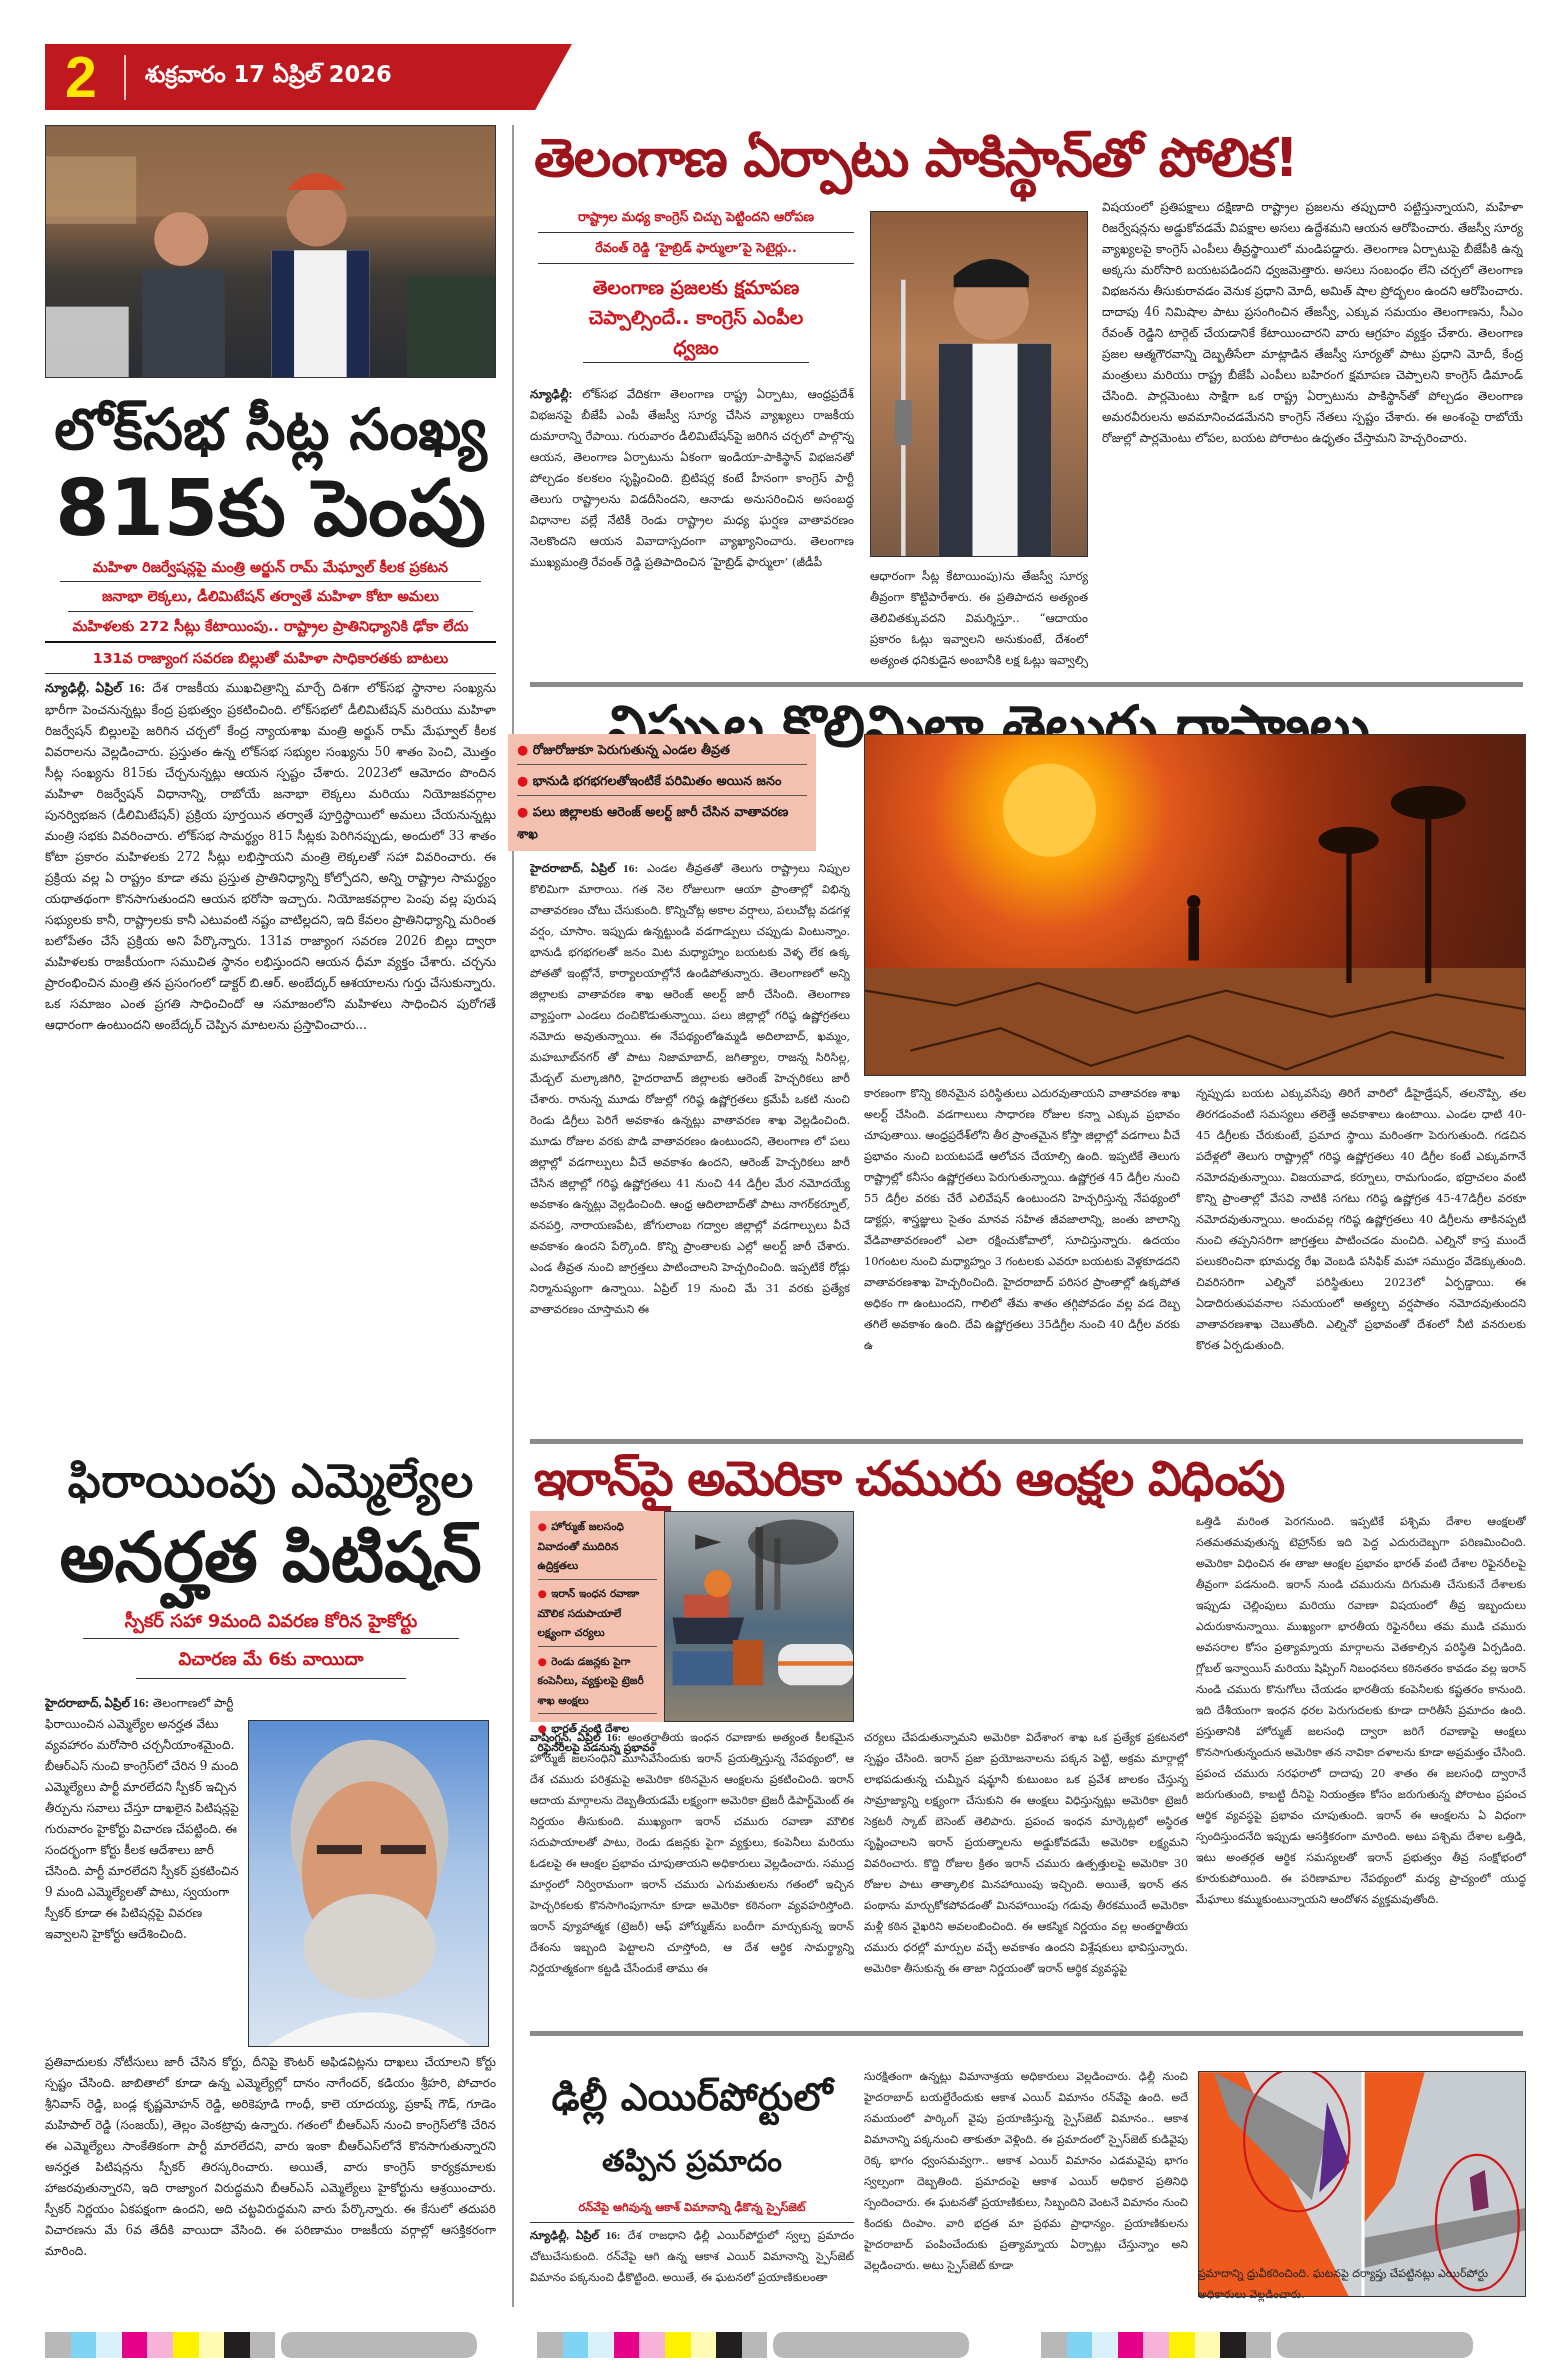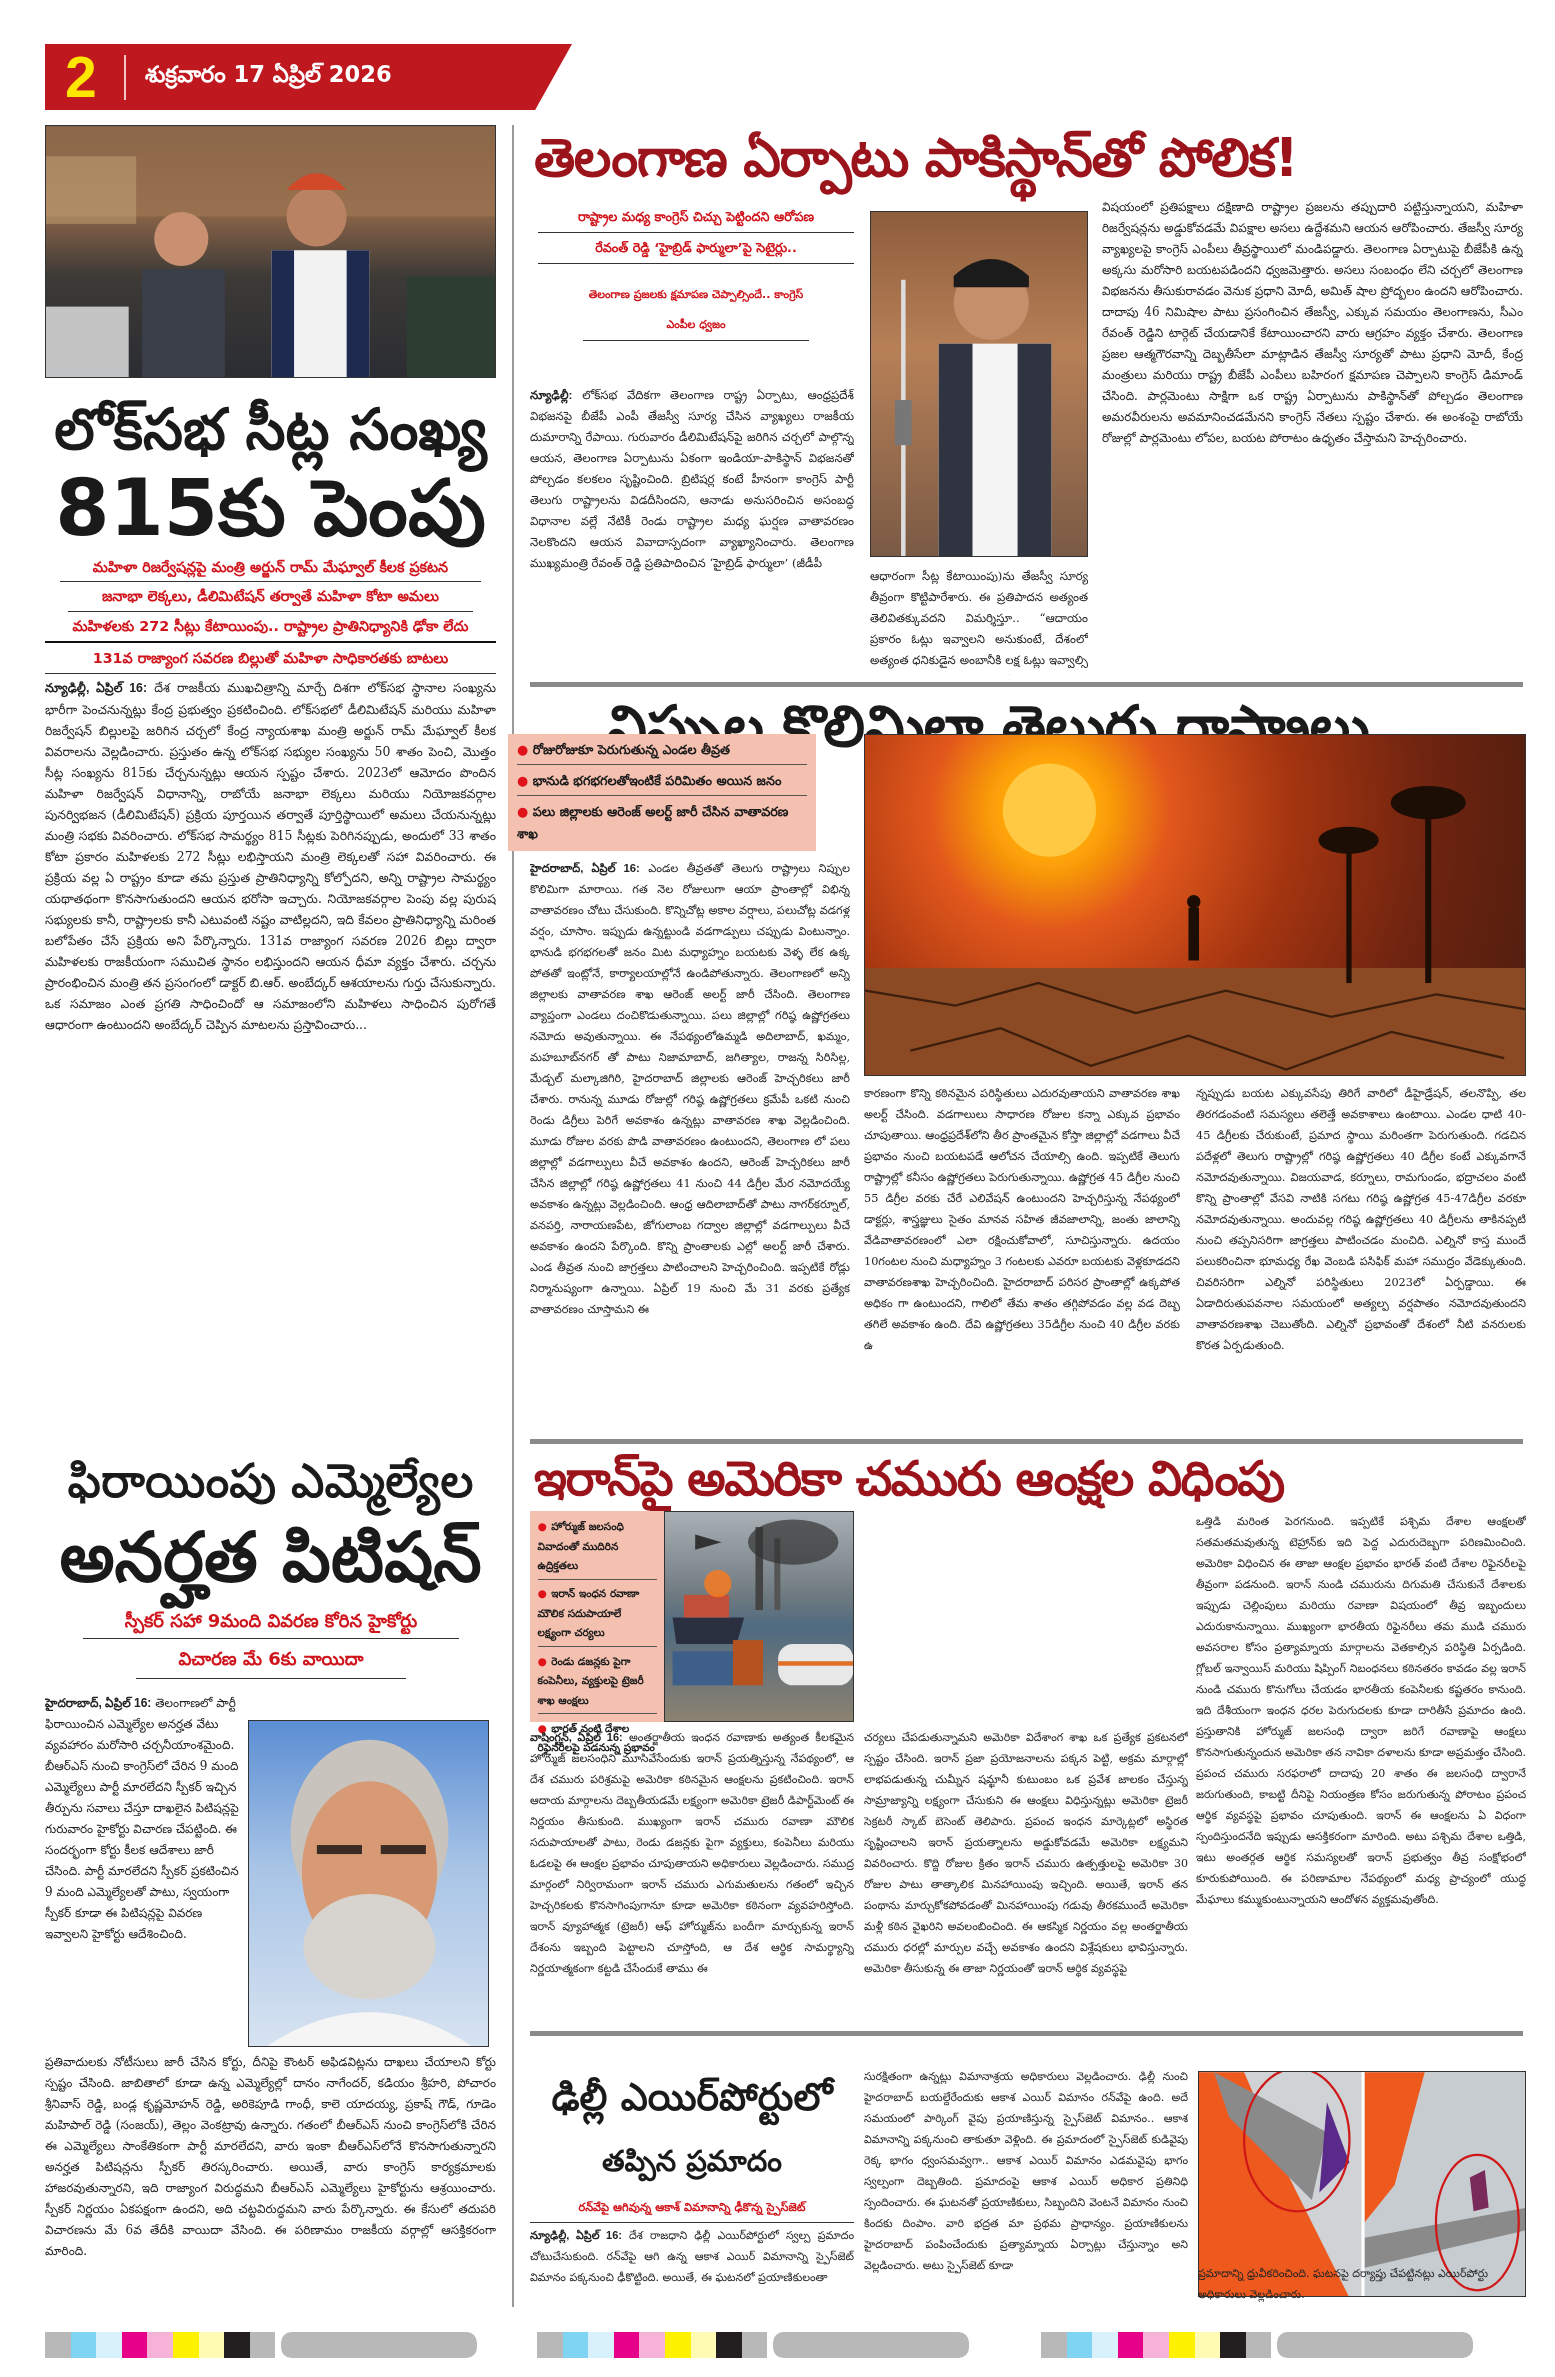--- a/index.html
+++ b/index.html
@@ -18,21 +18,21 @@
             clip-path: polygon(7% 0, 100% 0, 100% 100%, 0 100%); display: flex; align-items: center; justify-content: center; z-index: 0; }
   .mh-logo { color: #273c9c; font-size: 41px; font-weight: bold; margin-left: 30px; }
   .mh-right { position: absolute; left: 1219px; width: 229px; height: 66px; background: #c0181f;
               display: flex; align-items: center; justify-content: center; }
   .mh-url { color: #fff; font-family: "Liberation Sans", sans-serif; font-size: 16px; }
   .mh-left { z-index: 2; }
 
   .abs { position: absolute; }
   .photo { position: absolute; overflow: hidden; border: 0.8px solid #333; }
   .body-text { font-family: "DejaVu Serif", serif; font-size: 12.8px; line-height: 22px; text-align: justify; color: #222; }
-  .dateline { font-weight: bold; font-family: Liberation Sans, sans-serif; }
+  .dateline { font-weight: bold; font-family: Liberation Serif, serif; }
   .redsub { color: #d0141b; font-weight: bold; text-align: center; }
   .grey-rule { position: absolute; height: 4.5px; background: #8a8a8a; }
   .vline { position: absolute; width: 1.5px; background: #999; }
   .hl-maroon { color: #9b141c; font-weight: bold; font-family: "DejaVu Sans", sans-serif; letter-spacing: -1.5px; }
   .hl-black { color: #1a1a1a; font-weight: bold; font-family: "DejaVu Sans", sans-serif; text-align: center; }
   .pinkbox { position: absolute; background: #f4c0b0; }
   .bullet { font-weight: bold; font-size: 16px; line-height: 30px; color: #1a1a1a; }
   .bullet .dot { color: #e0121a; margin-right: 4.5px; }
   .bullet-item { border-bottom: 1.1px solid #555; padding-bottom: 3px; margin-bottom: 4.5px; }
 
@@ -111,21 +111,21 @@
   <span>ప్రతివాదులకు నోటీసులు జారీ చేసిన కోర్టు, దీనిపై కౌంటర్ అఫిడవిట్లను దాఖలు చేయాలని కోర్టు స్పష్టం చేసింది. జాబితాలో కూడా ఉన్న ఎమ్మెల్యేల్లో దానం నాగేందర్, కడియం శ్రీహరి, పోచారం శ్రీనివాస్ రెడ్డి, బండ్ల కృష్ణమోహన్ రెడ్డి, అరికెపూడి గాంధీ, కాలె యాదయ్య, ప్రకాష్ గౌడ్, గూడెం మహిపాల్ రెడ్డి (సంజయ్), తెల్లం వెంకట్రావు ఉన్నారు. గతంలో బీఆర్‌ఎస్ నుంచి కాంగ్రెస్‌లోకి చేరిన ఈ ఎమ్మెల్యేలు సాంకేతికంగా పార్టీ మారలేదని, వారు ఇంకా బీఆర్‌ఎస్‌లోనే కొనసాగుతున్నారని అనర్హత పిటిషన్లను స్పీకర్ తిరస్కరించారు. అయితే, వారు కాంగ్రెస్‌ కార్యక్రమాలకు హాజరవుతున్నారని, ఇది రాజ్యాంగ విరుద్ధమని బీఆర్‌ఎస్ ఎమ్మెల్యేలు హైకోర్టును ఆశ్రయించారు. స్పీకర్ నిర్ణయం ఏకపక్షంగా ఉందని, అది చట్టవిరుద్ధమని వారు పేర్కొన్నారు. ఈ కేసులో తదుపరి విచారణను మే 6వ తేదీకి వాయిదా వేసింది. ఈ పరిణామం రాజకీయ వర్గాల్లో ఆసక్తికరంగా మారింది.</span>
 </div>
 
 <div class="vline" style="left:512px; top:125px; height:2182px;"></div>
 
 <div class="abs hl-maroon" style="left:534px; top:122px; width:978px; font-size:53px; line-height:72px;">తెలంగాణ ఏర్పాటు పాకిస్థాన్‌తో పోలిక!</div>
 
 <div class="abs" style="left:538px; top:202px; width:316px;">
   <div class="redsub" style="font-size:12.8px; line-height:30px; border-bottom:1.1px solid #333;">రాష్ట్రాల మధ్య కాంగ్రెస్ చిచ్చు పెట్టిందని ఆరోపణ</div>
   <div class="redsub" style="font-size:12.8px; line-height:30px; border-bottom:1.1px solid #333;">రేవంత్ రెడ్డి ‘హైబ్రిడ్ ఫార్ములా’పై సెటైర్లు..</div>
-  <div class="redsub" style="font-size:11px; line-height:30px; border-bottom:1.1px solid #333; margin:16px 45px;">తెలంగాణ ప్రజలకు క్షమాపణ చెప్పాల్సిందే.. కాంగ్రెస్ ఎంపీల ధ్వజం</div>
+  <div class="redsub" style="font-size:19px; line-height:30px; border-bottom:1.1px solid #333; margin:8px 45px;">తెలంగాణ ప్రజలకు క్షమాపణ చెప్పాల్సిందే.. కాంగ్రెస్ ఎంపీల ధ్వజం</div>
 </div>
 
 <div class="abs body-text" style="left:530px; top:384px; width:324px; height:290px; overflow:hidden; font-size:11.7px; line-height:21px;">
   <span class="dateline">న్యూఢిల్లీ:</span>
   <span>లోక్‌సభ వేదికగా తెలంగాణ రాష్ట్ర ఏర్పాటు, ఆంధ్రప్రదేశ్ విభజనపై బీజేపీ ఎంపీ తేజస్వీ సూర్య చేసిన వ్యాఖ్యలు రాజకీయ దుమారాన్ని రేపాయి. గురువారం డీలిమిటేషన్‌పై జరిగిన చర్చలో పాల్గొన్న ఆయన, తెలంగాణ ఏర్పాటును ఏకంగా ఇండియా-పాకిస్థాన్ విభజనతో పోల్చడం కలకలం సృష్టించింది. బ్రిటిషర్ల కంటే హీనంగా కాంగ్రెస్ పార్టీ తెలుగు రాష్ట్రాలను విడదీసిందని, ఆనాడు అనుసరించిన అసంబద్ధ విధానాల వల్లే నేటికీ రెండు రాష్ట్రాల మధ్య ఘర్షణ వాతావరణం నెలకొందని ఆయన వివాదాస్పదంగా వ్యాఖ్యానించారు. తెలంగాణ ముఖ్యమంత్రి రేవంత్ రెడ్డి ప్రతిపాదించిన ‘హైబ్రిడ్ ఫార్ములా’ (జీడీపీ</span>
 </div>
 
 <div class="photo" style="left:870px; top:211px; width:218px; height:346px; background: linear-gradient(180deg,#8e5d3c 0%,#b78057 40%,#7a5a45 100%);">
   <svg width="218" height="346" viewBox="0 0 290 460">
     <circle cx="160" cy="120" r="50" fill="#c68f6b"></circle>

